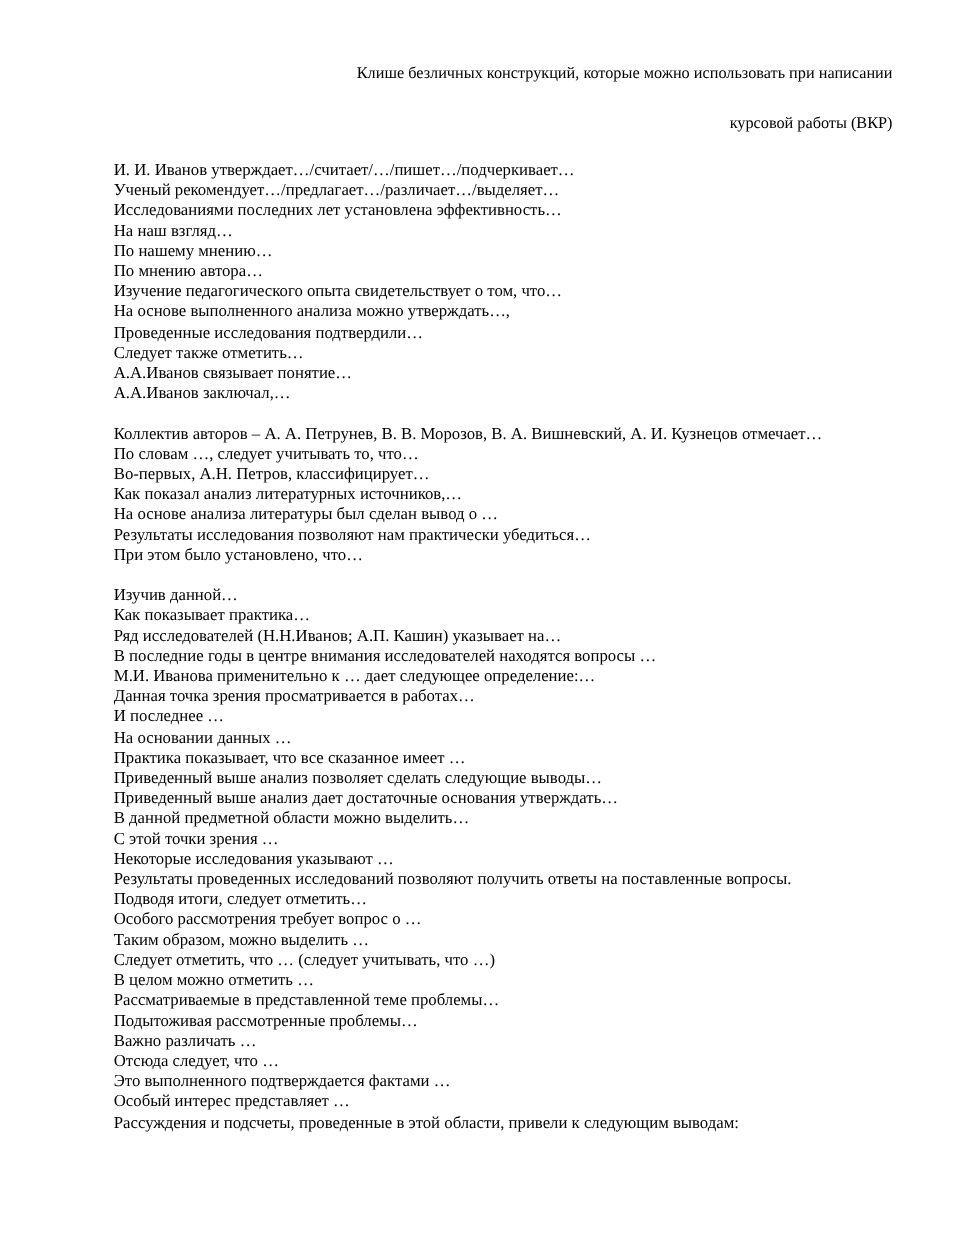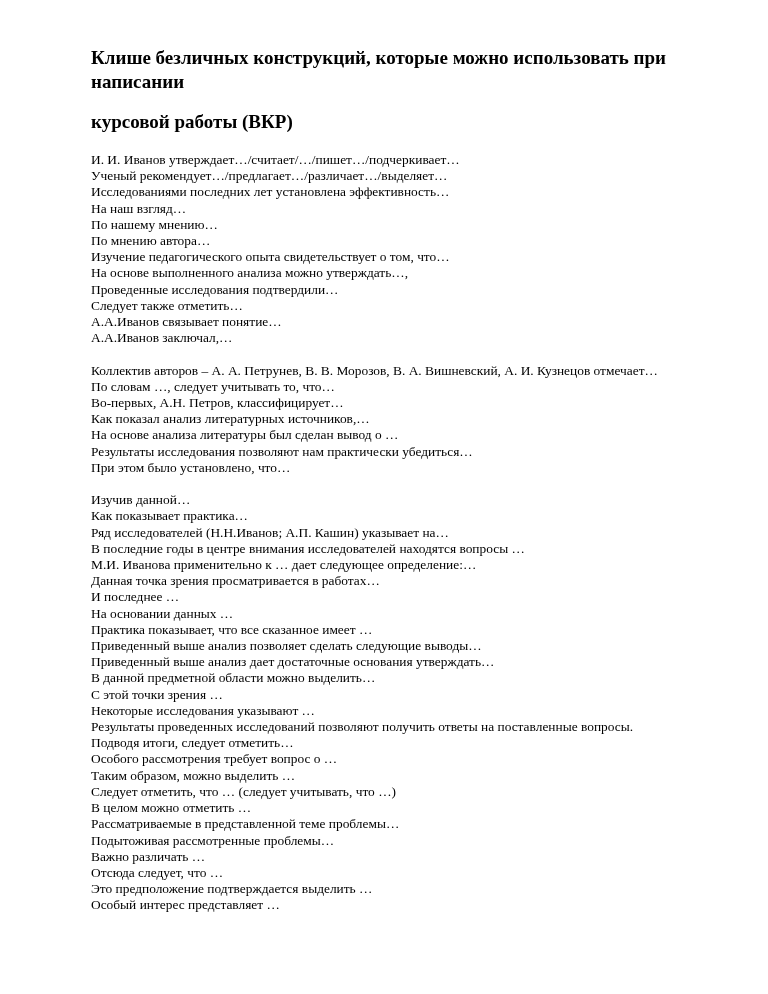--- a/index.html
+++ b/index.html
@@ -3,21 +3,21 @@
 <meta charset="utf-8">
 <style>
   html, body { margin: 0; padding: 0; background: #ffffff; }
   body { width: 768px; height: 994px; overflow: hidden; position: relative; }
   .page {
     position: absolute; left: 91px; top: 46px; width: 623px;
     font-family: "Liberation Serif", serif; color: #000000;
     font-size: 13.4px; line-height: 16.2px;
   }
   .title {
-    font-weight: bold; text-align: left; font-size: 19px;
+    font-weight: normal; text-align: right; font-size: 13px;
     line-height: 24px; margin: 0;
   }
   .title-line { display: block; }
   .title-line.second { margin-top: 16px; }
   .lines { margin-top: 18px; }
   .line { display: block; margin: 0; white-space: normal; }
   .justify { text-align: justify; text-align-last: left; }
   .gap { display: block; height: 16.2px; }
 </style>
 </head>
@@ -67,16 +67,17 @@
       <span class="line justify">Результаты проведенных исследований позволяют получить ответы на поставленные вопросы.</span>
       <span class="line justify">Подводя итоги, следует отметить…</span>
       <span class="line justify">Особого рассмотрения требует вопрос о …</span>
       <span class="line justify">Таким образом, можно выделить …</span>
       <span class="line justify">Следует отметить, что … (следует учитывать, что …)</span>
       <span class="line justify">В целом можно отметить …</span>
       <span class="line justify">Рассматриваемые в представленной теме проблемы…</span>
       <span class="line justify">Подытоживая рассмотренные проблемы…</span>
       <span class="line justify">Важно различать …</span>
       <span class="line justify">Отсюда следует, что …</span>
-      <span class="line justify">Это предположение подтверждается выделить …</span>
+      <span class="line justify">Это выполненного подтверждается фактами …</span>
       <span class="line justify">Особый интерес представляет …</span>
+      <span class="line justify">Рассуждения и подсчеты, проведенные в этой области, привели к следующим выводам:</span>
     </div>
 </div>
 
 </body></html>

